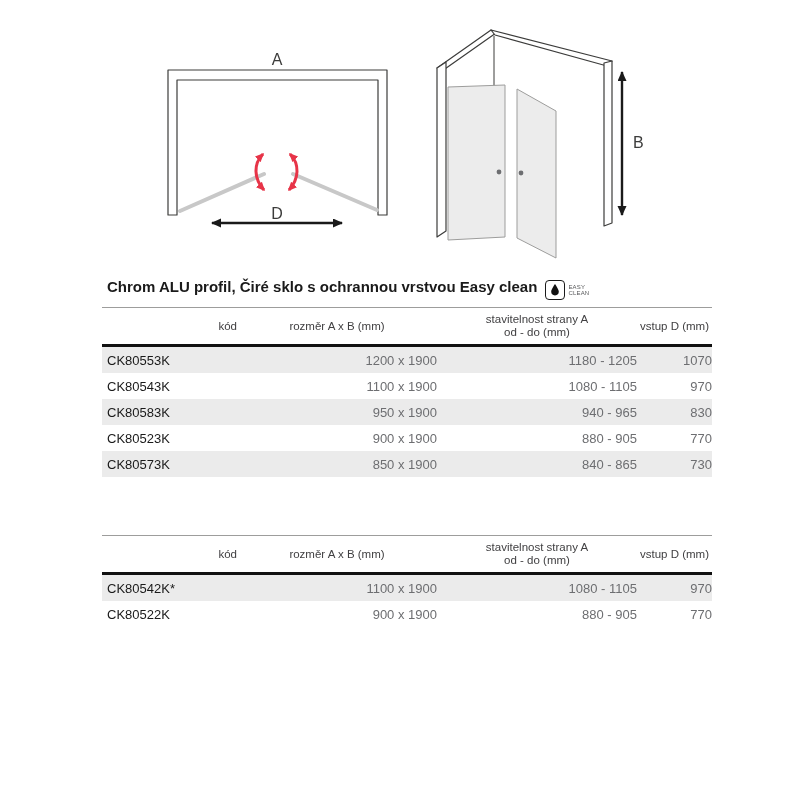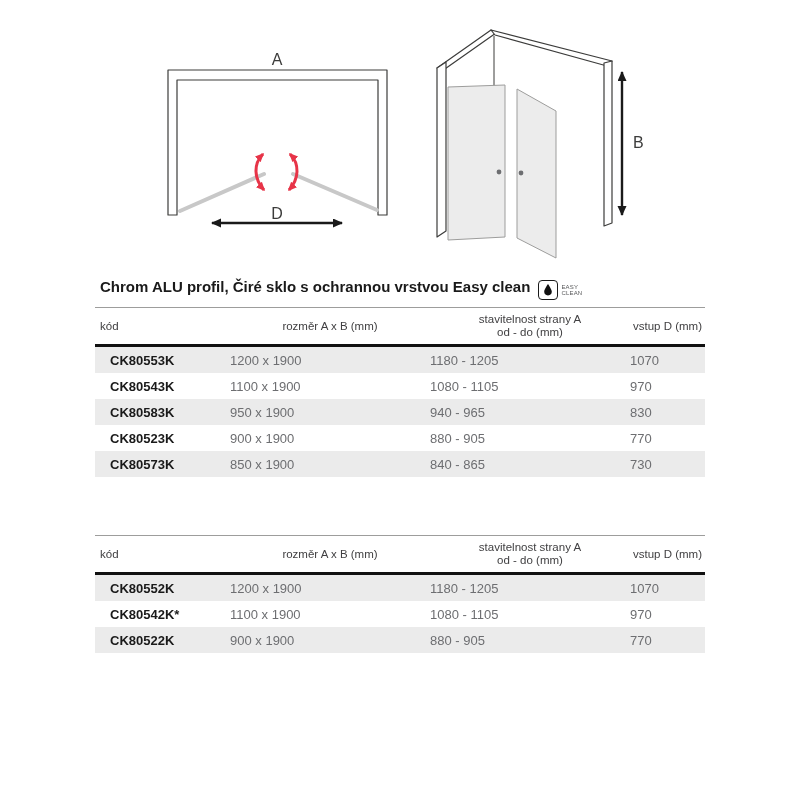--- a/index.html
+++ b/index.html
@@ -10,21 +10,21 @@
     --line-gray:#9d9d9c;
     --diagram-ink:#3c3c3b;
   }
   html,body{margin:0;padding:0;background:#fff;}
   .page{
     position:relative;width:800px;height:800px;background:#fff;overflow:hidden;
     font-family:"Liberation Sans","DejaVu Sans",sans-serif;color:var(--ink);
   }
   .diagrams{position:absolute;left:0;top:0;}
 
-  .sec{position:absolute;left:95px;width:610px;}
+  .sec{position:absolute;left:102px;width:610px;}
   .sec1{top:276px;}
   .sec2{top:535px;}
   .sec h2{
     margin:0;height:31px;line-height:22px;padding-left:5px;
     font-size:15px;font-weight:700;color:var(--ink);white-space:nowrap;
   }
   .badge{display:inline-flex;align-items:center;margin-left:8px;vertical-align:-4px;}
   .badge-box{
     display:inline-flex;align-items:center;justify-content:center;
     width:18px;height:18px;border:1.7px solid var(--ink);border-radius:4px;background:#fff;
@@ -33,27 +33,27 @@
     color:#58595b;font-weight:400;letter-spacing:.2px;}
   .badge-text span{display:block;}
 
   table.spec{border-collapse:collapse;width:610px;table-layout:fixed;}
   col.c0{width:135px;} col.c1{width:200px;} col.c2{width:200px;} col.c3{width:75px;}
   table.spec th{
     height:32px;font-weight:400;font-size:11.5px;line-height:13px;color:#414042;
     border-top:1px solid var(--line-gray);border-bottom:3px solid #111;
     text-align:center;vertical-align:middle;padding:2px 0;
   }
-  table.spec th:first-child{text-align:left;padding-left:5px;}
+  table.spec th:first-child{text-align:right;padding-left:5px;}
   table.spec td{
     height:26px;padding:0;font-size:13px;color:var(--gray-text);
-    text-align:left;vertical-align:middle;white-space:nowrap;
+    text-align:right;vertical-align:middle;white-space:nowrap;
   }
   table.spec td:first-child{
-    text-align:left;padding-left:15px;font-weight:700;color:var(--ink);
+    text-align:left;padding-left:5px;font-weight:400;color:var(--ink);
   }
   table.spec tbody tr:nth-child(odd){background:var(--stripe);}
 </style>
 </head>
 <body>
 
 <div class="page">
 
   <svg class="diagrams" width="800" height="270" viewBox="0 0 800 270">
     <defs>
@@ -175,26 +175,20 @@
       <thead>
         <tr>
             <th>kód</th>
             <th>rozměr A x B (mm)</th>
             <th>stavitelnost strany A<br>od - do (mm)</th>
             <th>vstup D (mm)</th>
           </tr>
       </thead>
       <tbody>
           <tr>
-            <td>CK80552K</td>
-            <td>1200 x 1900</td>
-            <td>1180 - 1205</td>
-            <td>1070</td>
-          </tr>
-          <tr>
             <td>CK80542K*</td>
             <td>1100 x 1900</td>
             <td>1080 - 1105</td>
             <td>970</td>
           </tr>
           <tr>
             <td>CK80522K</td>
             <td>900 x 1900</td>
             <td>880 - 905</td>
             <td>770</td>

